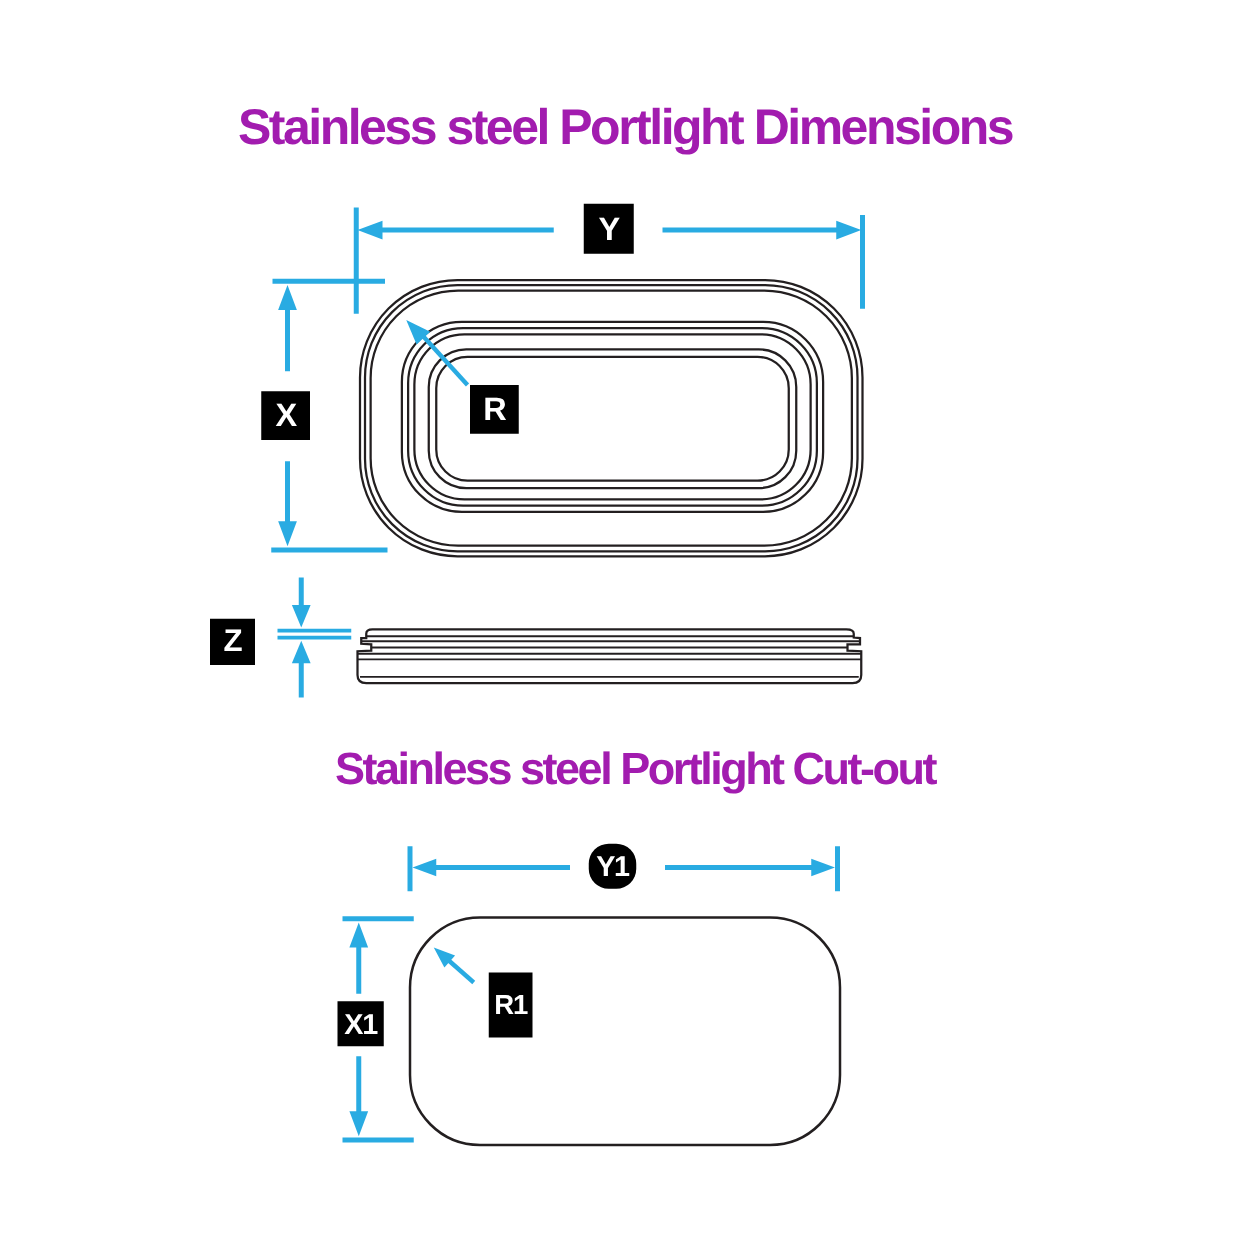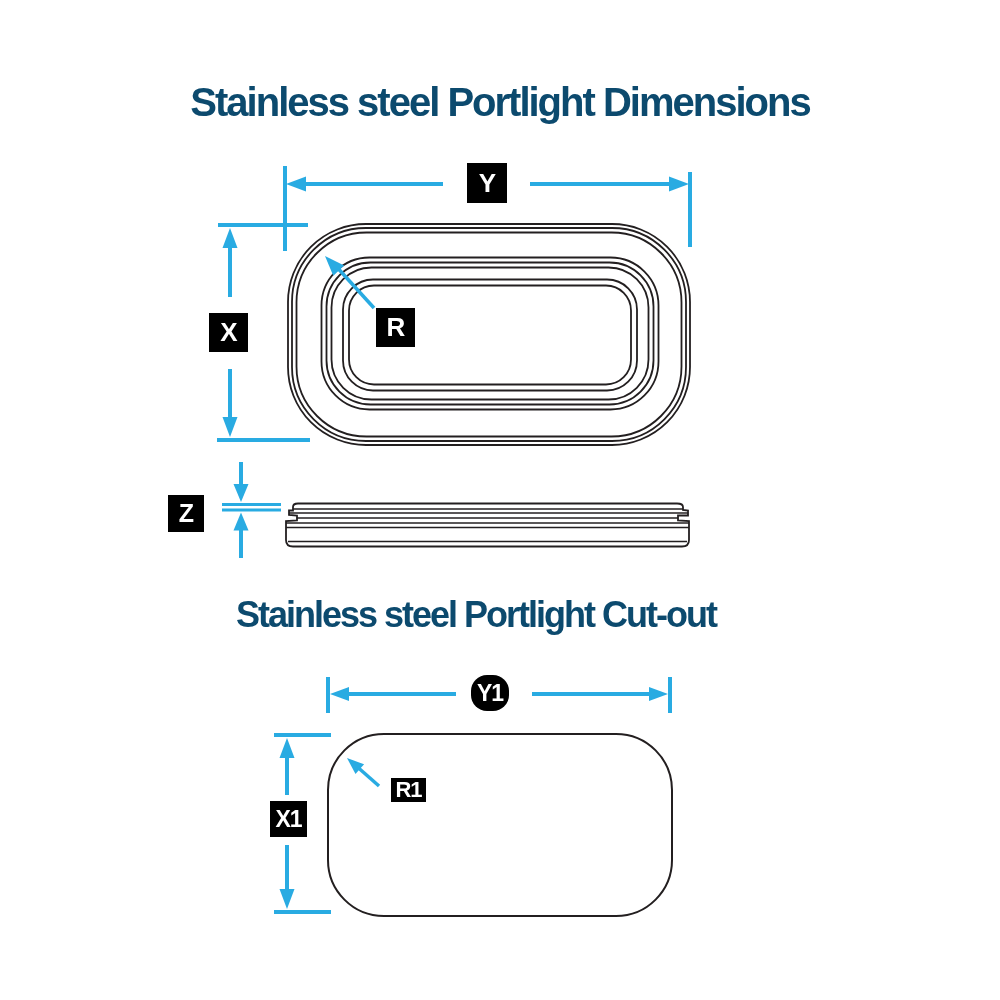--- a/index.html
+++ b/index.html
@@ -1,37 +1,37 @@
 <!DOCTYPE html>
 <html><head>
 <meta charset="utf-8">
 <style>
   html,body{margin:0;padding:0;background:#fff;}
   #canvas{
     position:relative;width:1000px;height:1000px;background:#ffffff;
     font-family:"Liberation Sans",sans-serif;overflow:hidden;
   }
   .title{
-    position:absolute;text-align:center;color:#0c4a6e;
+    position:absolute;text-align:center;color:#a21caf;
     font-weight:bold;letter-spacing:-2px;white-space:nowrap;
   }
   #title-dimensions{top:79px;left:0;width:1000px;font-size:40px;line-height:46px;}
-  #title-cutout{top:594px;left:0;width:952px;font-size:36px;line-height:42px;}
+  #title-cutout{top:594px;left:0;width:952px;font-size:36px;line-height:42px;padding-left:32px;}
   .dim-label{
     position:absolute;background:#000000;color:#ffffff;
     display:flex;align-items:center;justify-content:center;
     font-weight:bold;letter-spacing:-1px;
   }
   #label-Y {left:467px;top:163px;width:40px;height:40px;font-size:26px;}
   #label-X {left:209px;top:313px;width:39px;height:39px;font-size:26px;}
   #label-R {left:376px;top:308px;width:39px;height:39px;font-size:26px;}
   #label-Z {left:168px;top:495px;width:36px;height:37px;font-size:25px;}
   #label-Y1{left:471px;top:675px;width:38px;height:36px;font-size:23px;border-radius:16px;}
   #label-X1{left:270px;top:801px;width:37px;height:36px;font-size:23px;}
-  #label-R1{left:391px;top:778px;width:35px;height:24px;font-size:22px;}
+  #label-R1{left:391px;top:778px;width:35px;height:52px;font-size:22px;}
   svg{position:absolute;left:0;top:0;}
 </style>
 </head>
 <body>
 
 <div id="canvas">
 
   <div id="title-dimensions" class="title">Stainless steel Portlight Dimensions</div>
 
   <div id="title-cutout" class="title">Stainless steel Portlight Cut-out</div>

